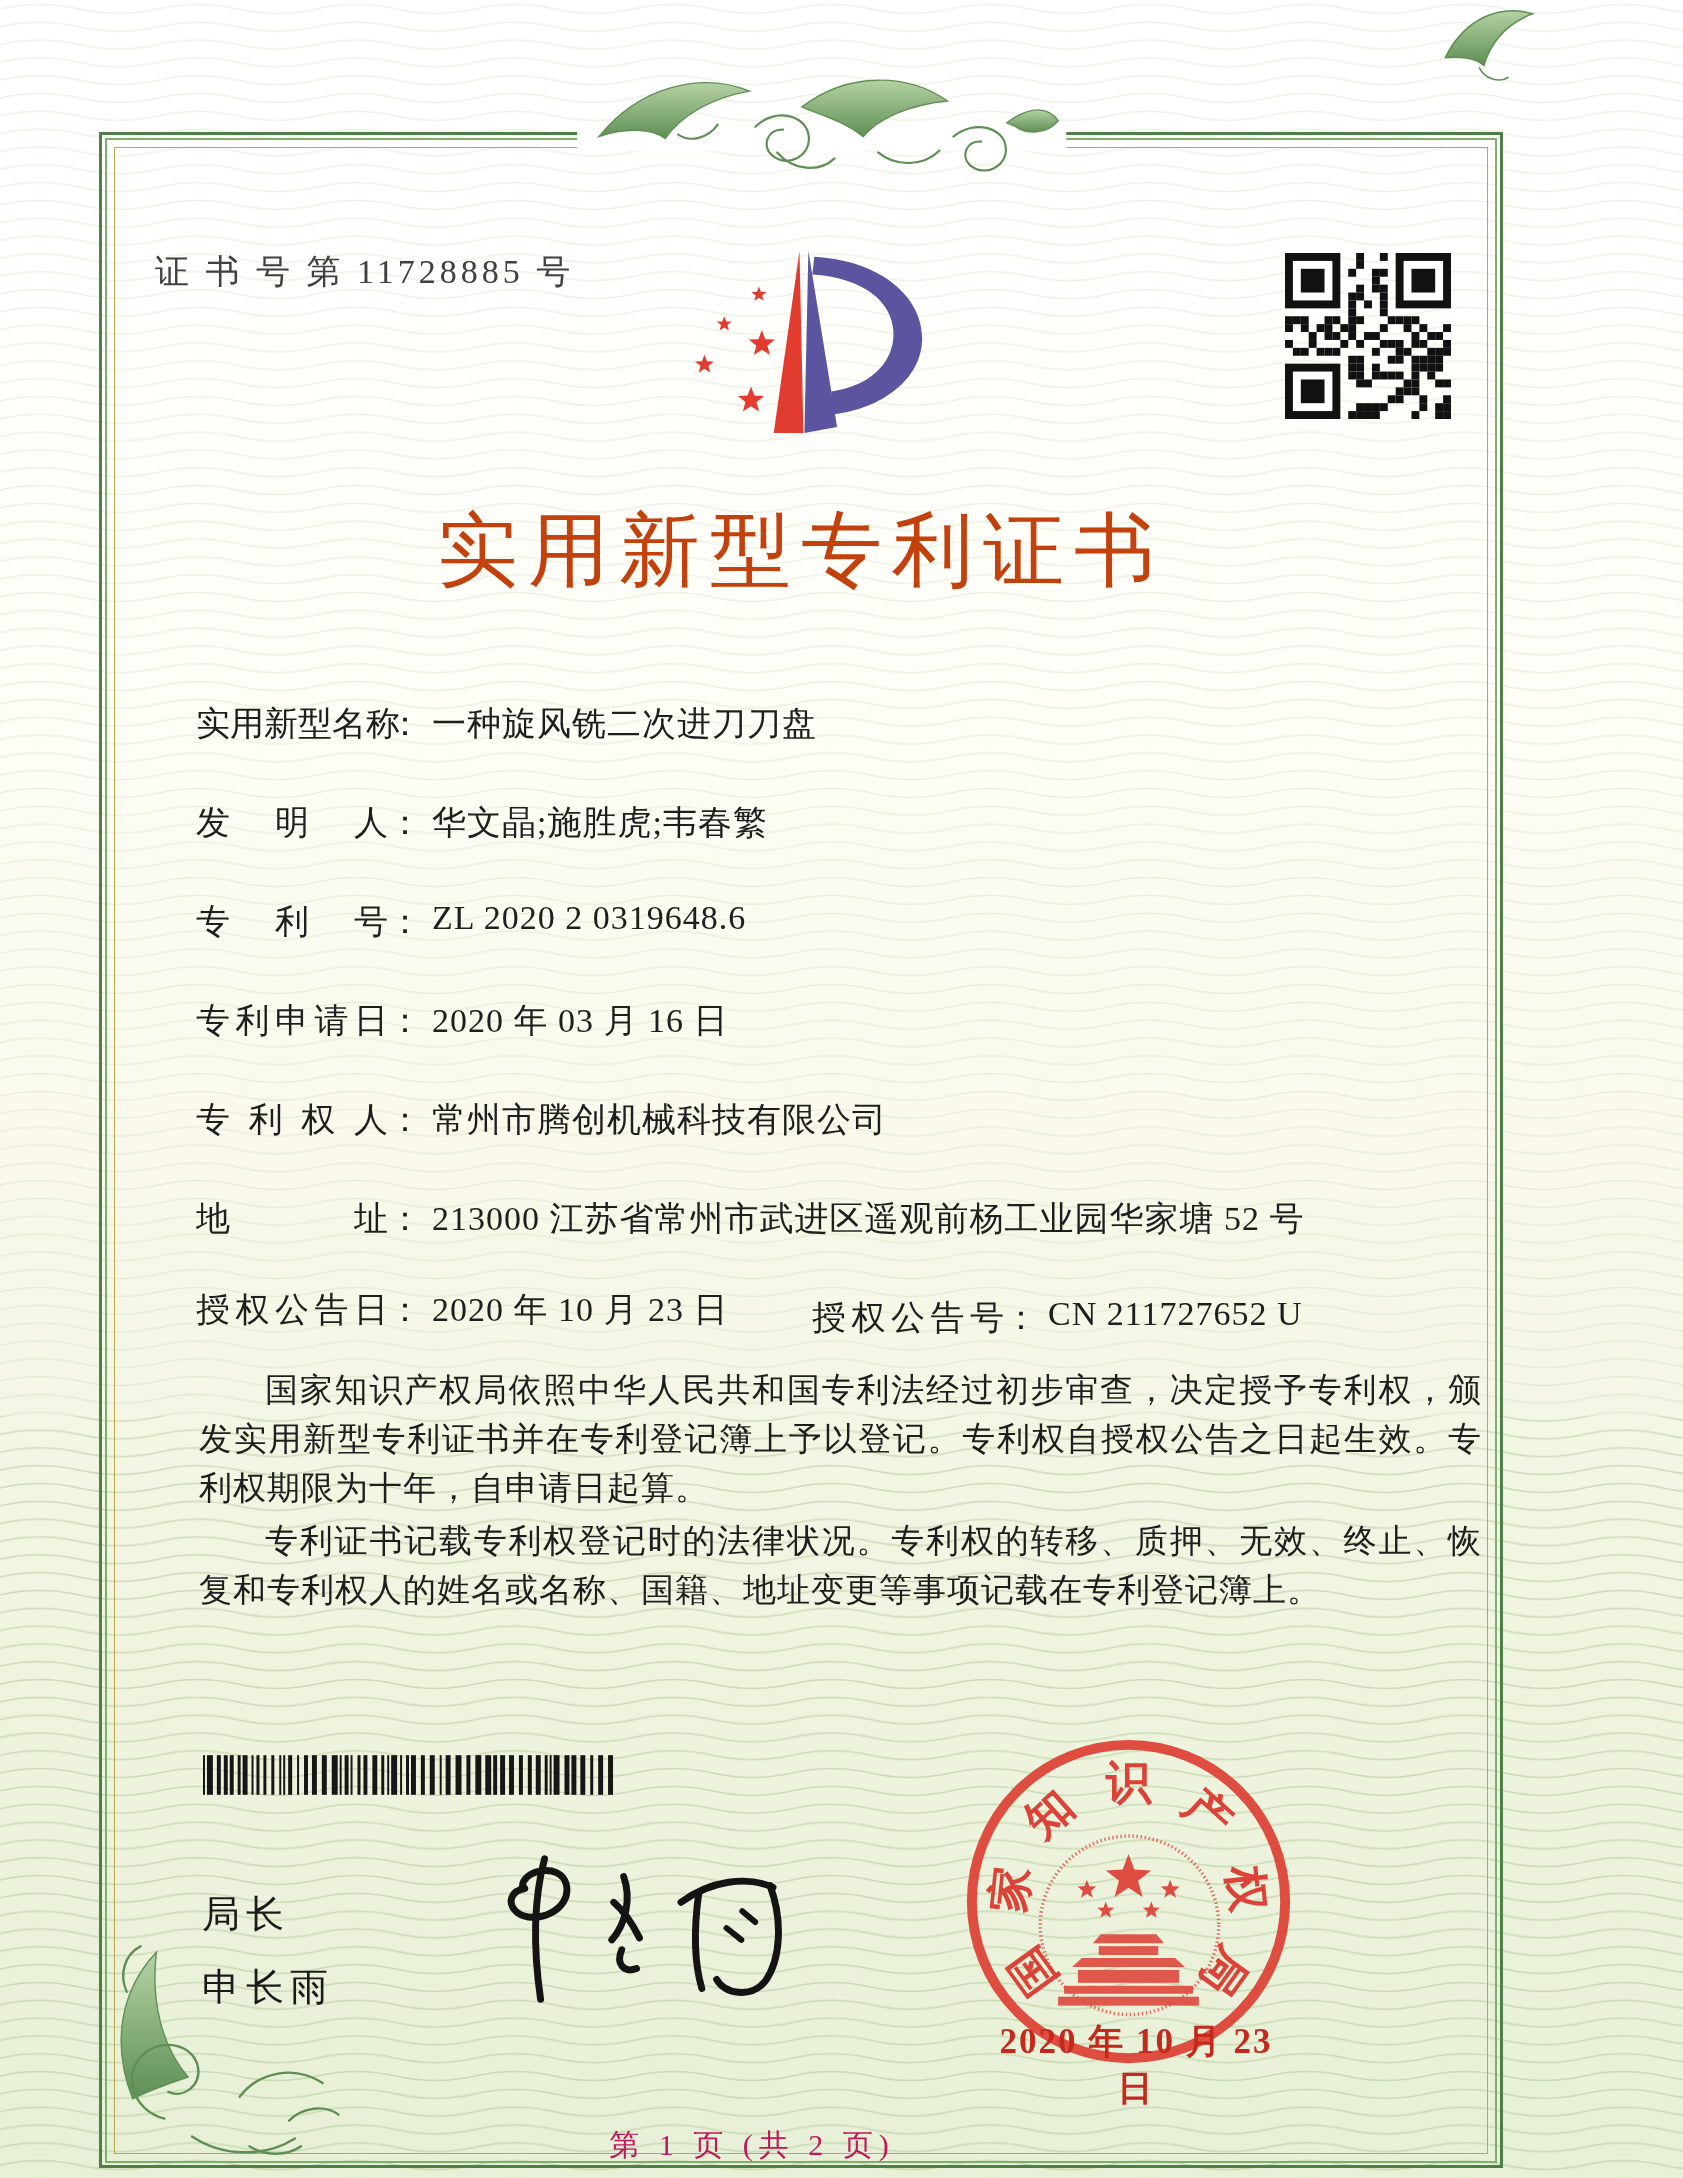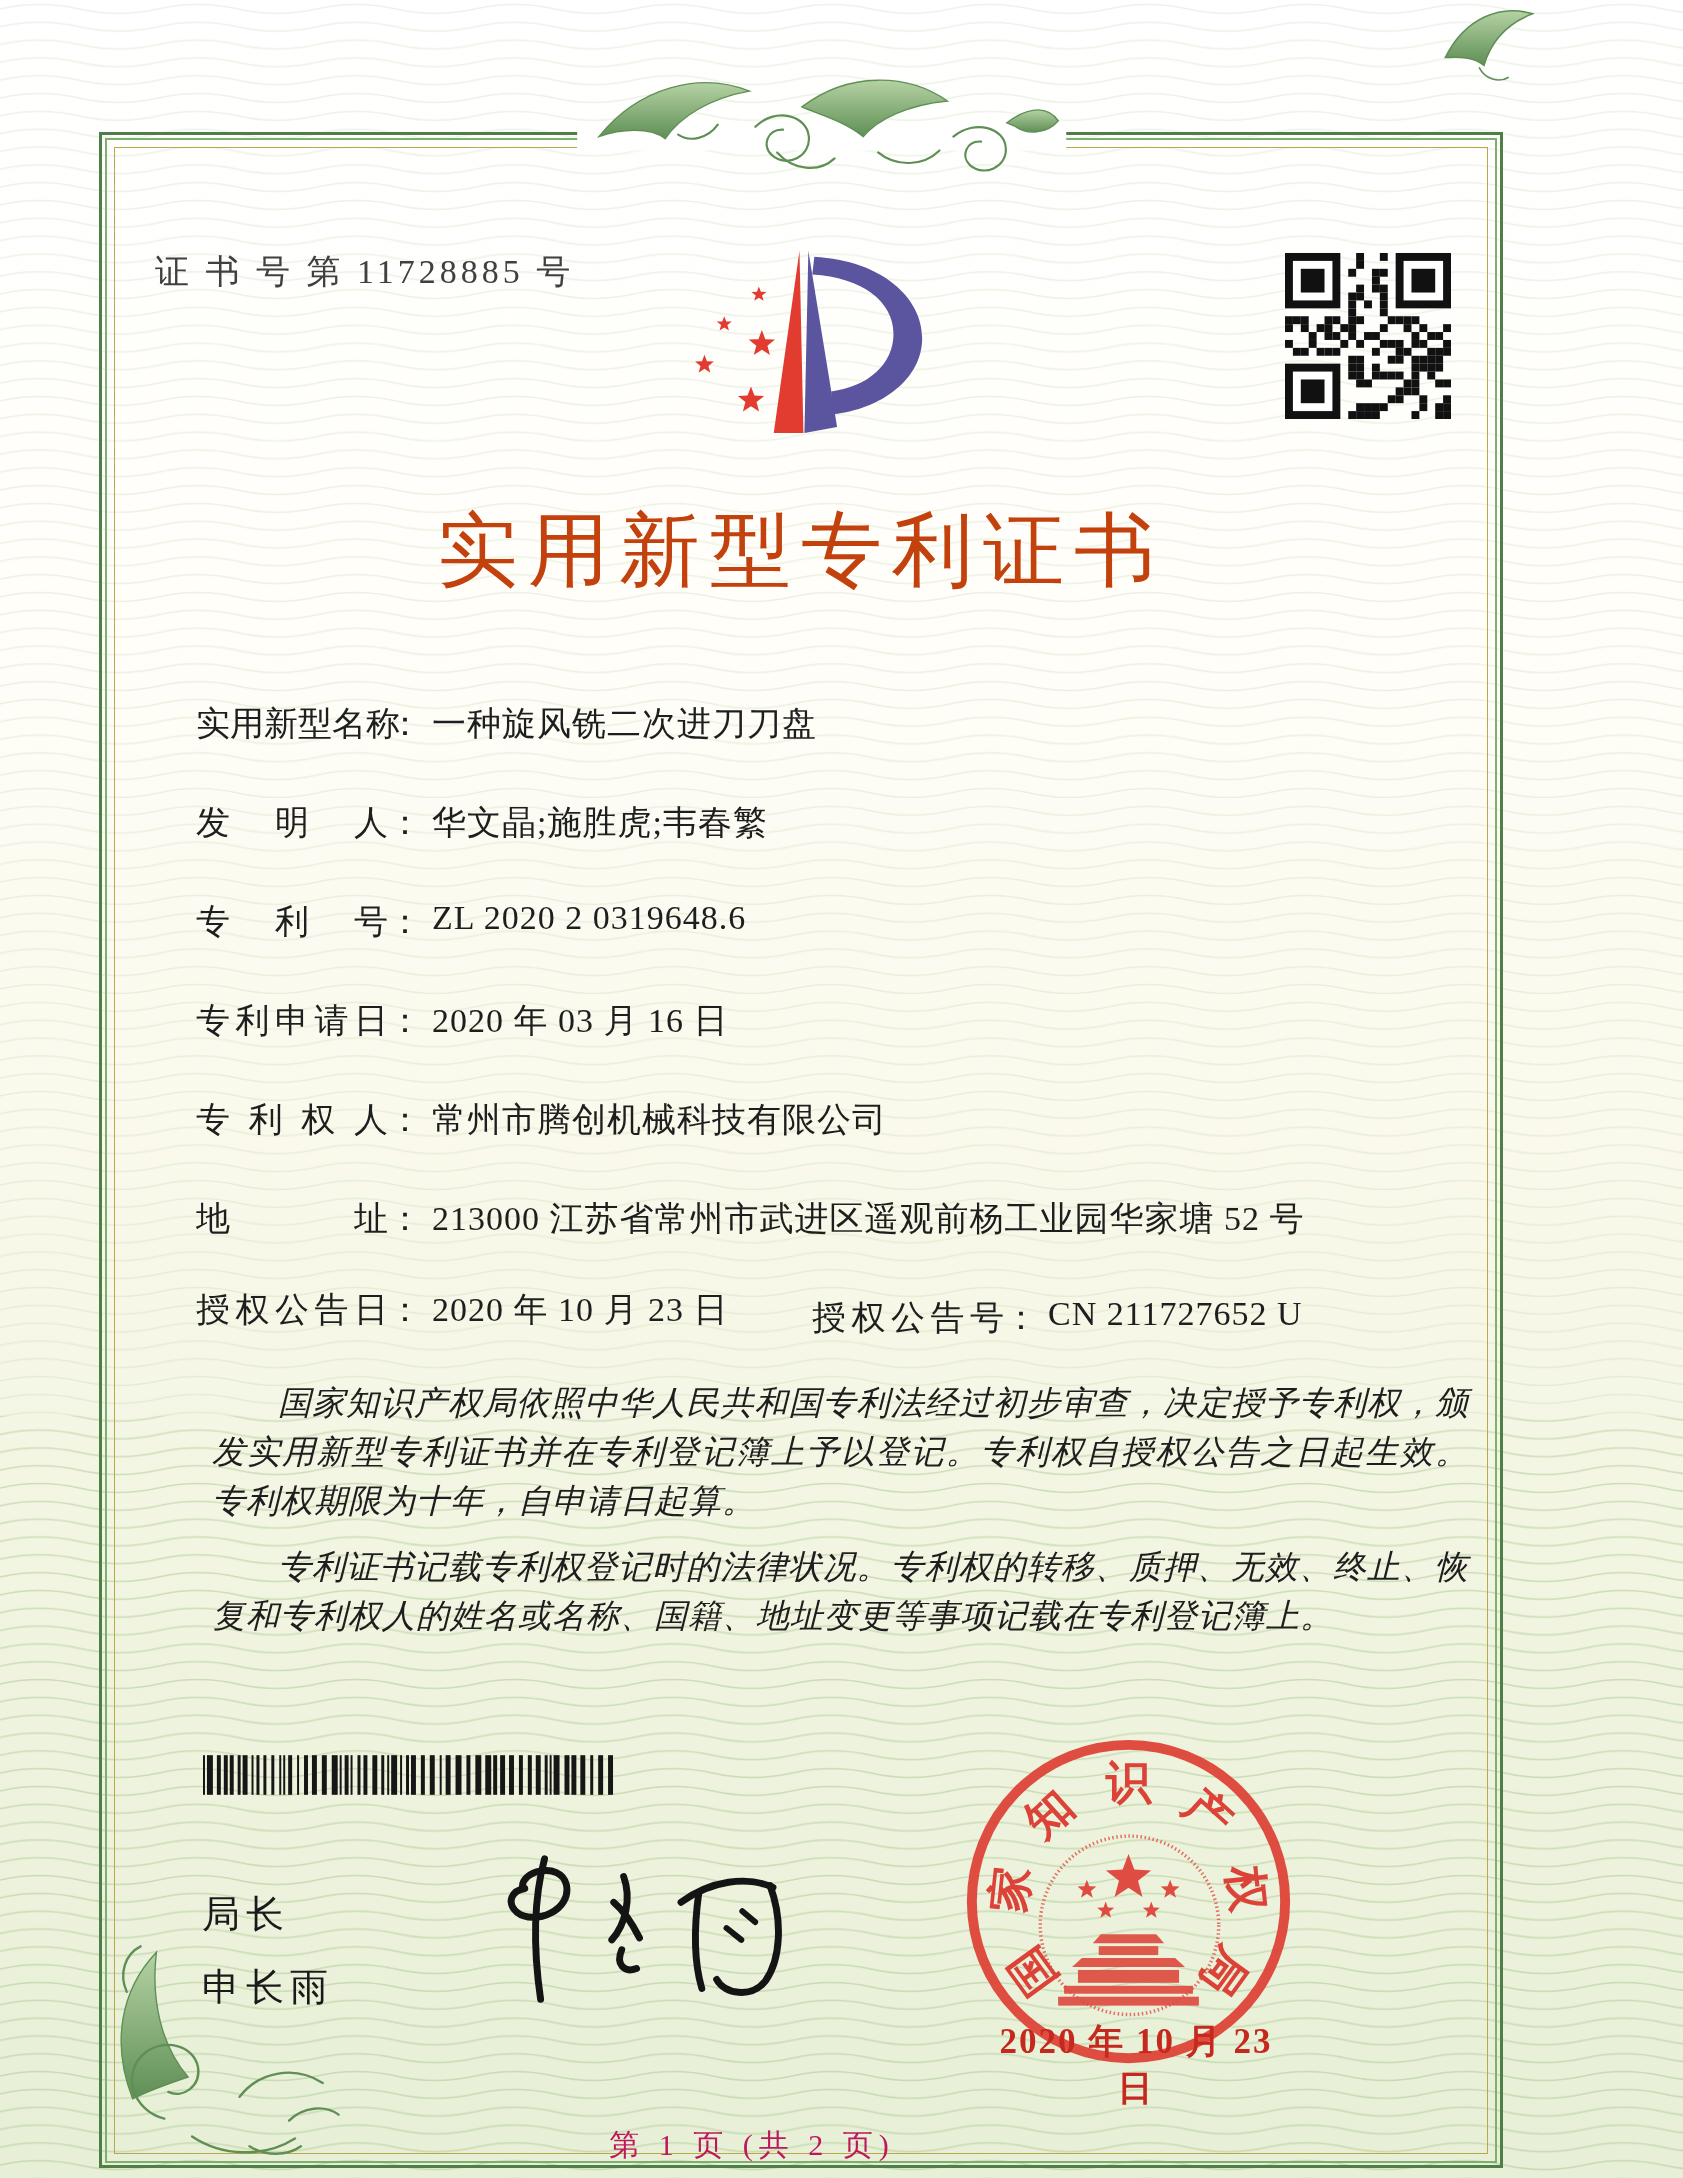--- a/index.html
+++ b/index.html
@@ -14,21 +14,21 @@
   .frame-b{left:105px;top:138px;width:1392px;height:2025px;border:2px solid #7fae6f;box-sizing:border-box;}
   .frame-c{left:114px;top:147px;width:1374px;height:2007px;border:1px solid #b9a94b;box-sizing:border-box;}
   .cert-number{left:155px;top:249px;font-size:34px;letter-spacing:4px;color:#404040;}
   .title{left:99px;top:497px;width:1404px;text-align:center;font-size:81px;font-weight:normal;letter-spacing:10px;color:#c2410c;}
   .row{left:196px;height:46px;font-size:34px;white-space:nowrap;}
   .row-label{display:inline-block;width:192px;text-align:justify;text-align-last:justify;vertical-align:top;}
   .row-colon{display:inline-block;vertical-align:top;}
   .row-value{display:inline-block;margin-left:10px;letter-spacing:1px;vertical-align:top;}
   .grant-pair{position:absolute;left:616px;top:8px;}
   .paras{left:195px;top:1362px;width:1291px;font-size:33px;line-height:49px;text-align:justify;letter-spacing:1px;}
-  .paras p{margin:17px;text-indent:2em;font-style:italic;}
+  .paras p{margin:4px;text-indent:2em;}
   .director{left:202px;top:1889px;font-family:"Liberation Sans","DejaVu Sans",sans-serif;font-size:38px;letter-spacing:6px;color:#1a1a1a;}
   .director div{margin-bottom:22px;}
   .seal-date{left:990px;top:2018px;width:292px;text-align:center;font-size:35px;letter-spacing:2px;color:#c5291d;font-weight:bold;}
   .footer{left:554px;top:2125px;width:396px;text-align:center;font-size:30px;letter-spacing:6px;color:#be185d;}
   svg{display:block;}
   .noptr{pointer-events:none;}
 </style>
 </head>
 <body>
 

